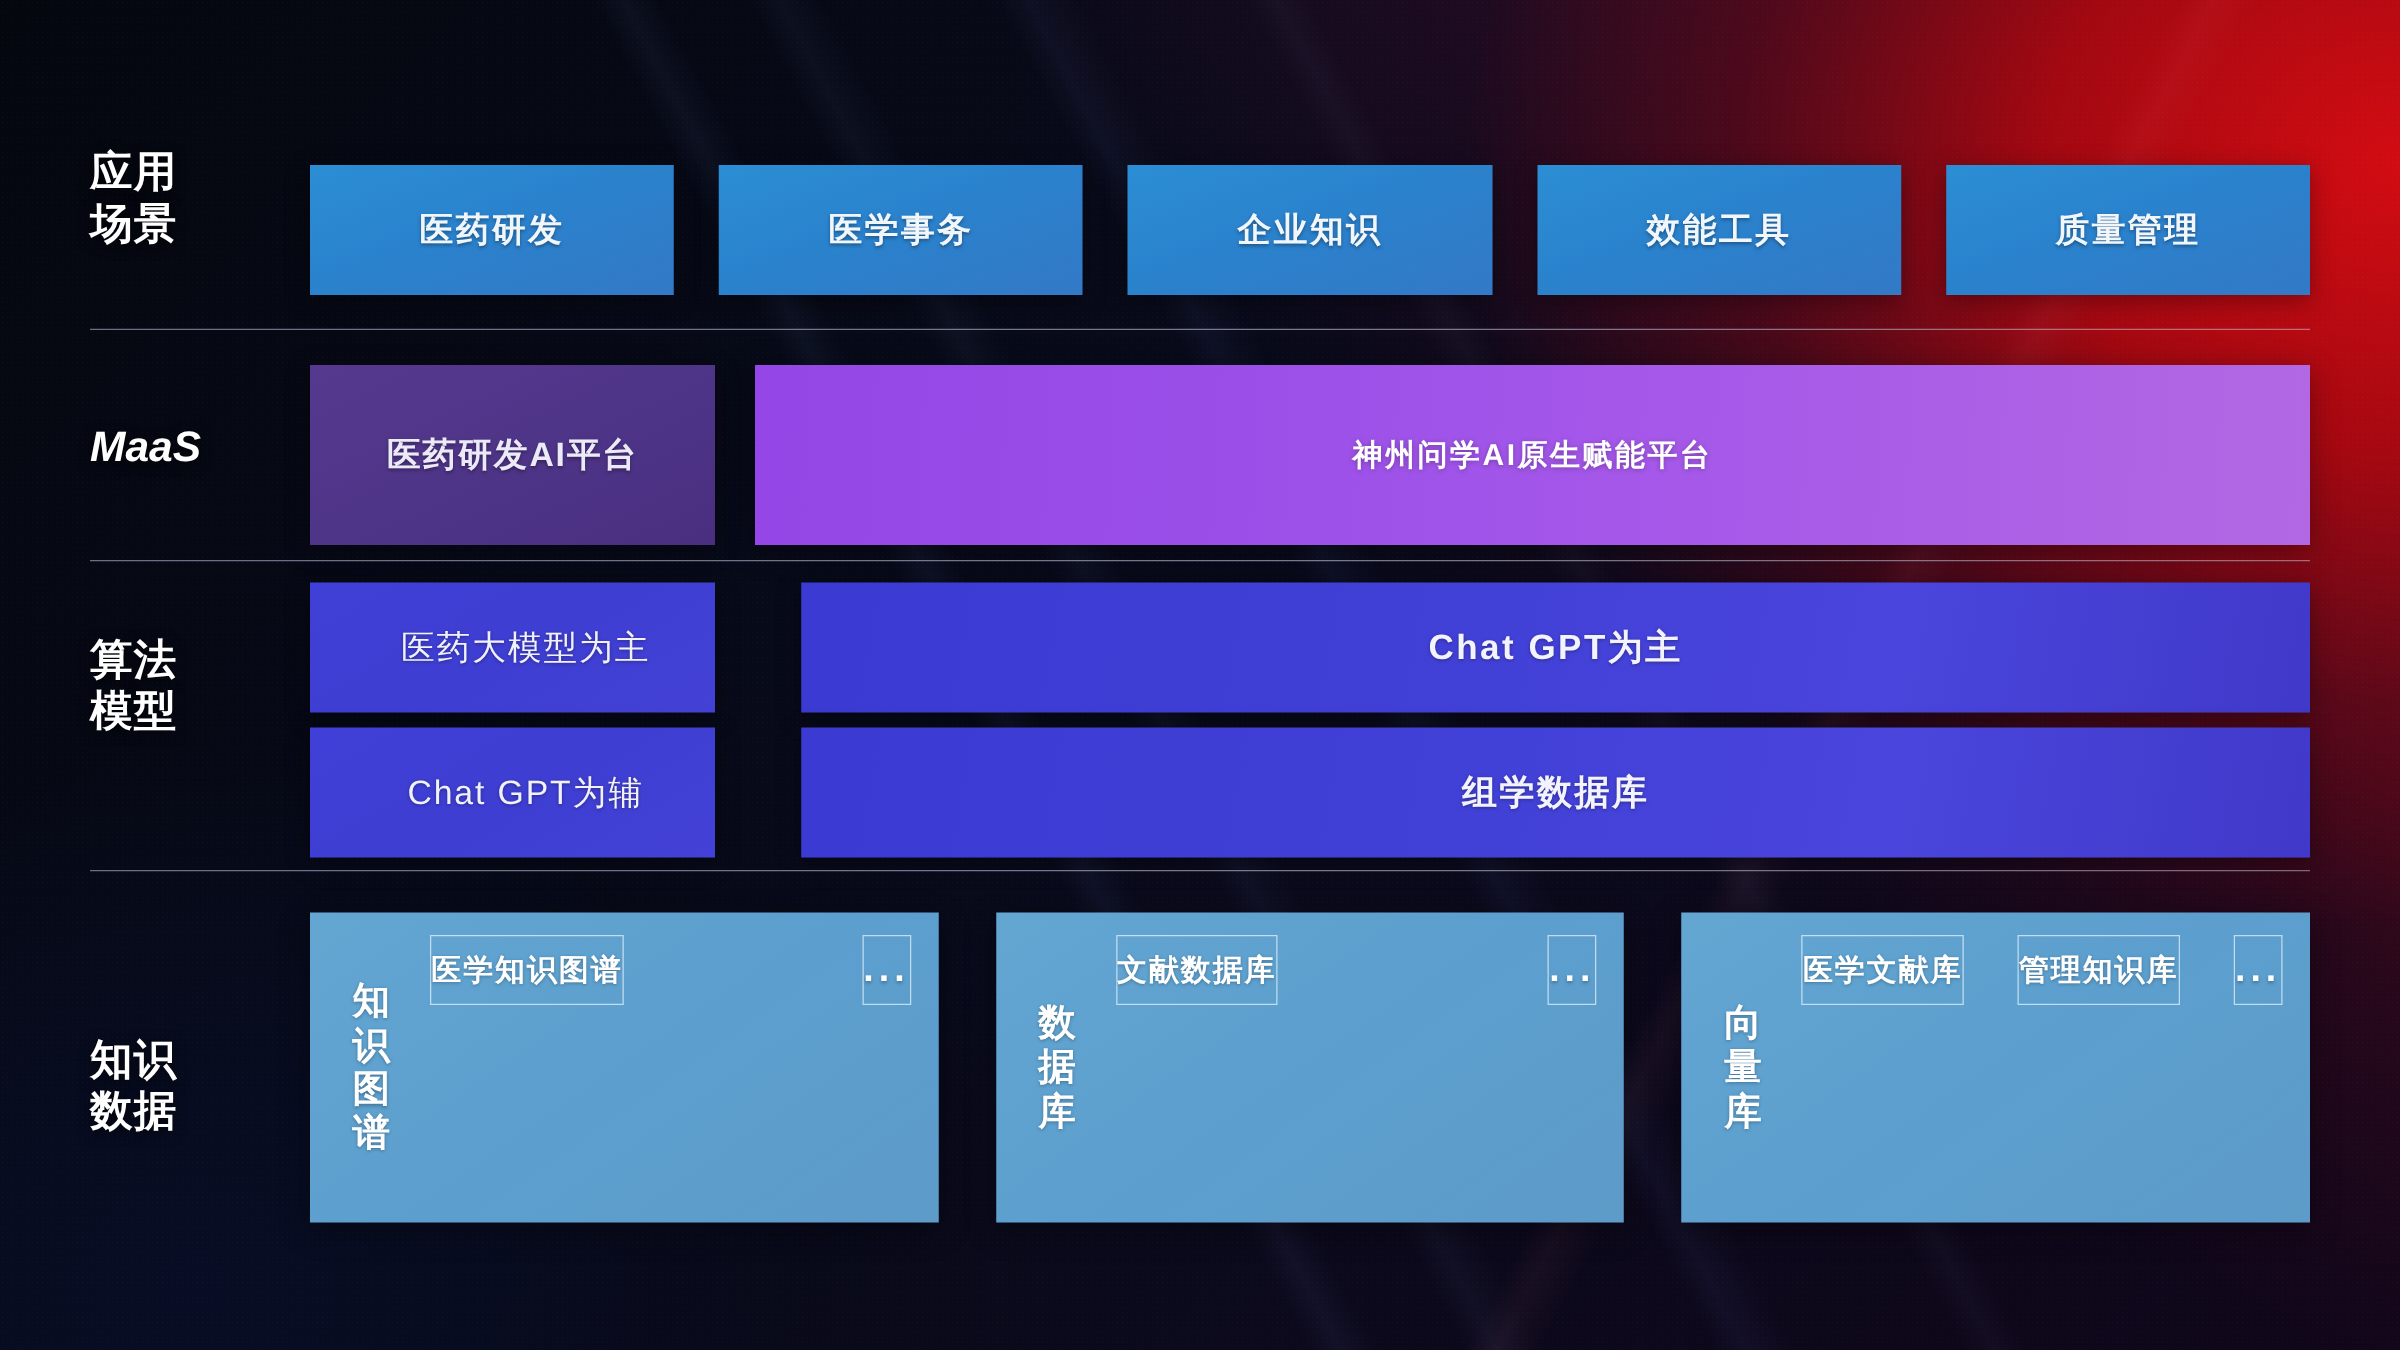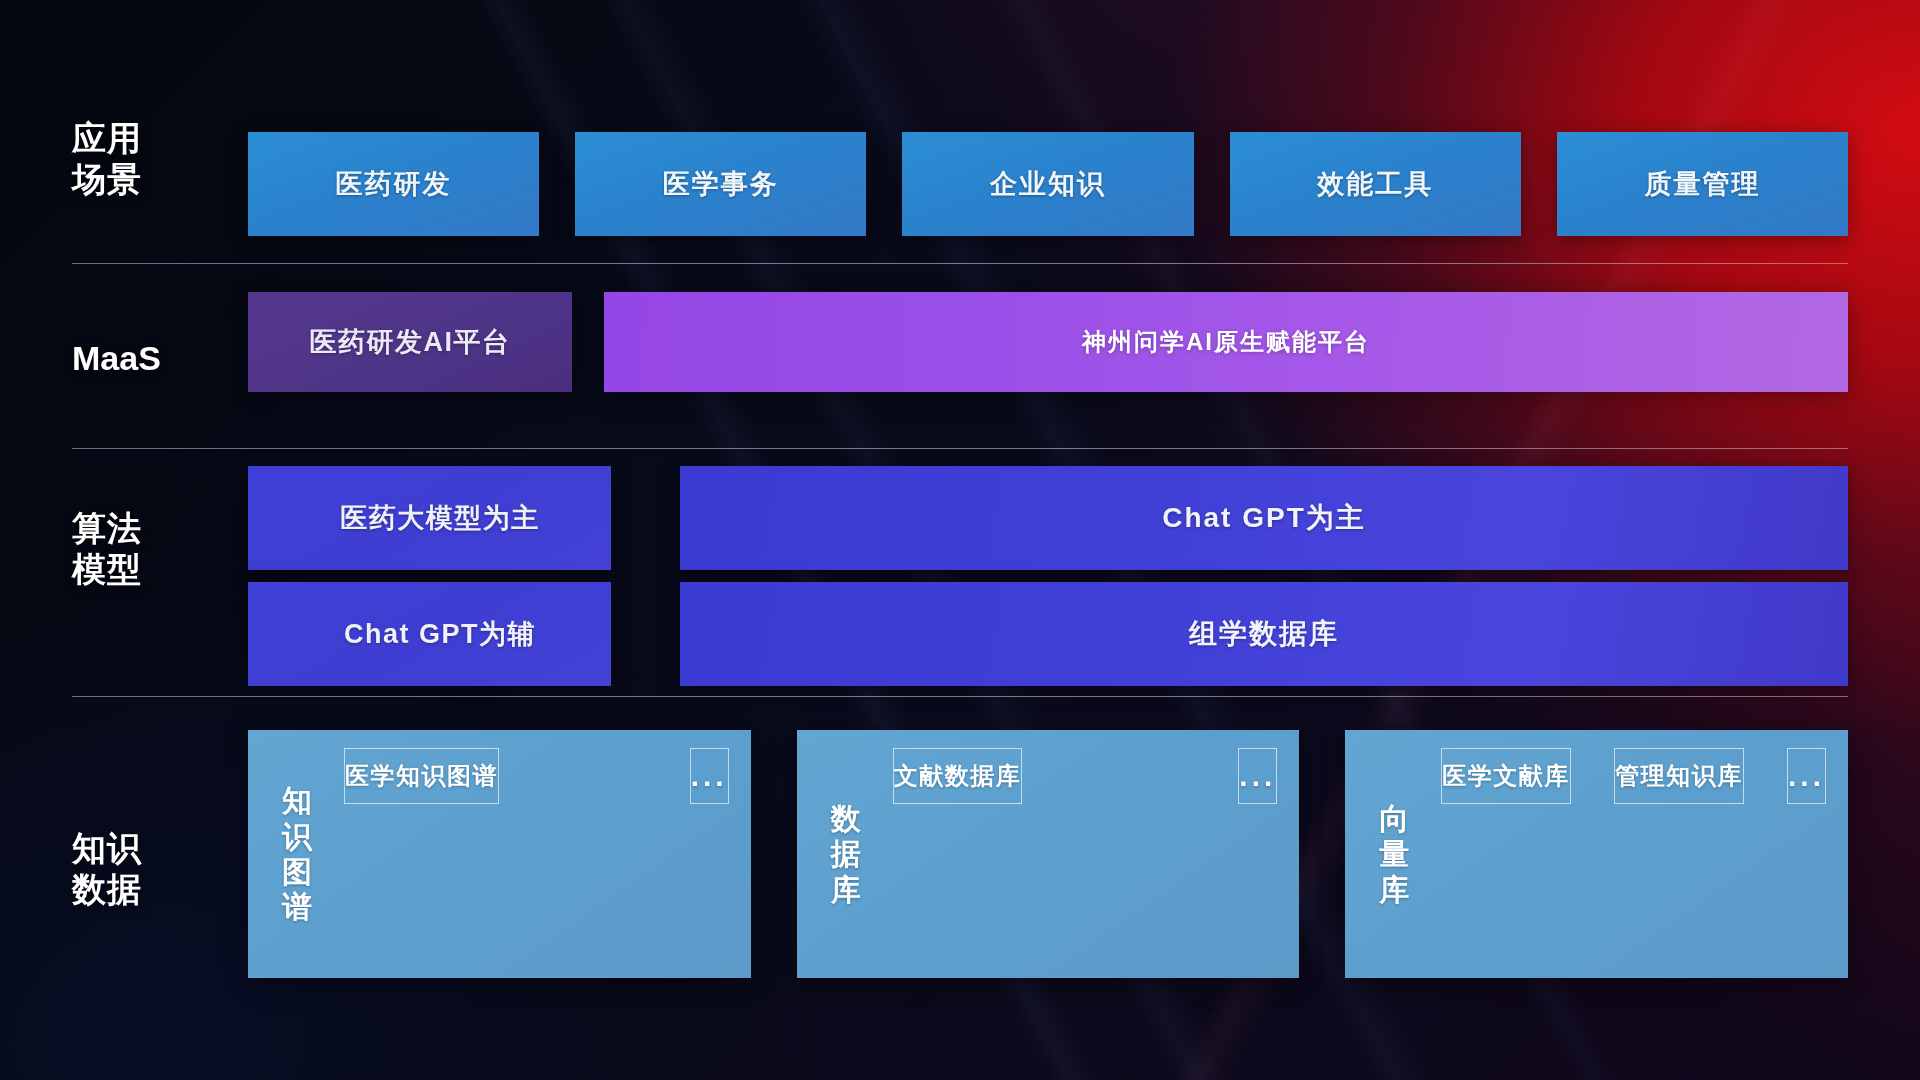--- a/index.html
+++ b/index.html
@@ -50,21 +50,21 @@
     left: 72px;
     width: 160px;
     color: #ffffff;
     font-weight: 700;
     font-size: 34px;
     line-height: 1.22;
     text-align: left;
     letter-spacing: 1px;
     text-shadow: 0 2px 10px rgba(0,0,0,.75);
   }
-  .rowlabel.en { letter-spacing: 0px; }
+  .rowlabel.en { letter-spacing: 0px; font-style: italic; }
 
   .divider {
     position: absolute;
     left: 72px;
     right: 72px;
     height: 1px;
     background: linear-gradient(90deg, rgba(190,195,225,0.55) 0%, rgba(190,195,225,0.6) 55%, rgba(210,200,220,0.5) 100%);
   }
 
   
@@ -75,21 +75,21 @@
     background: linear-gradient(160deg, #2b8ed4 0%, #2a82cd 45%, #3379c6 100%);
     color: #f1f6fb;
     font-size: 27px;
     font-weight: 700;
     letter-spacing: 2px;
     box-shadow: 0 4px 18px rgba(0,0,0,.35);
     text-shadow: 0 1px 3px rgba(0,0,0,.35);
   }
 
   
-  .maas-wrap { position: absolute; left: 248px; right: 72px; top: 292px; height: 100px; display: flex; gap: 32px; }
+  .maas-wrap { position: absolute; left: 248px; right: 72px; top: 292px; height: 144px; display: flex; gap: 32px; }
   .maas-left {
     width: 324px;
     display: flex; align-items: center; justify-content: center;
     background: linear-gradient(155deg, #55398f 0%, #4e3487 55%, #4a2f80 100%);
     color: #eceaf7; font-size: 27px; font-weight: 700; letter-spacing: 1.5px;
     box-shadow: 0 4px 18px rgba(0,0,0,.35);
     text-shadow: 0 1px 3px rgba(0,0,0,.35);
   }
   .maas-right {
     flex: 1;
@@ -98,24 +98,24 @@
     color: #ffffff; font-size: 24px; font-weight: 700; letter-spacing: 2px;
     box-shadow: 0 4px 22px rgba(0,0,0,.35);
     text-shadow: 0 1px 4px rgba(0,0,0,.28);
   }
 
   
   .algo-wrap { position: absolute; left: 248px; right: 72px; top: 466px; }
   .algo-row { display: flex; gap: 32px; height: 104px; }
   .algo-row + .algo-row { margin-top: 12px; }
   .algo-left {
-    width: 363px;
+    width: 324px;
     display: flex; align-items: center; justify-content: center;
     background: linear-gradient(150deg, #4040d8 0%, #3e3ed2 50%, #4442d6 100%);
-    color: #f0f1fb; font-size: 27px; font-weight: 700; letter-spacing: 1.5px;
+    color: #f0f1fb; font-size: 27px; font-weight: 400; letter-spacing: 1.5px;
     box-shadow: 0 4px 18px rgba(0,0,0,.35);
     text-shadow: 0 1px 3px rgba(0,0,0,.35);
     padding-left: 21px;
   }
   .algo-right {
     flex: 1;
     display: flex; align-items: center; justify-content: center;
     background: linear-gradient(100deg, #3b3bd4 0%, #4040d6 40%, #4a45dc 72%, #4039c9 100%);
     color: #f2f3fc; font-size: 28px; font-weight: 700; letter-spacing: 2px;
     box-shadow: 0 4px 18px rgba(0,0,0,.35);

